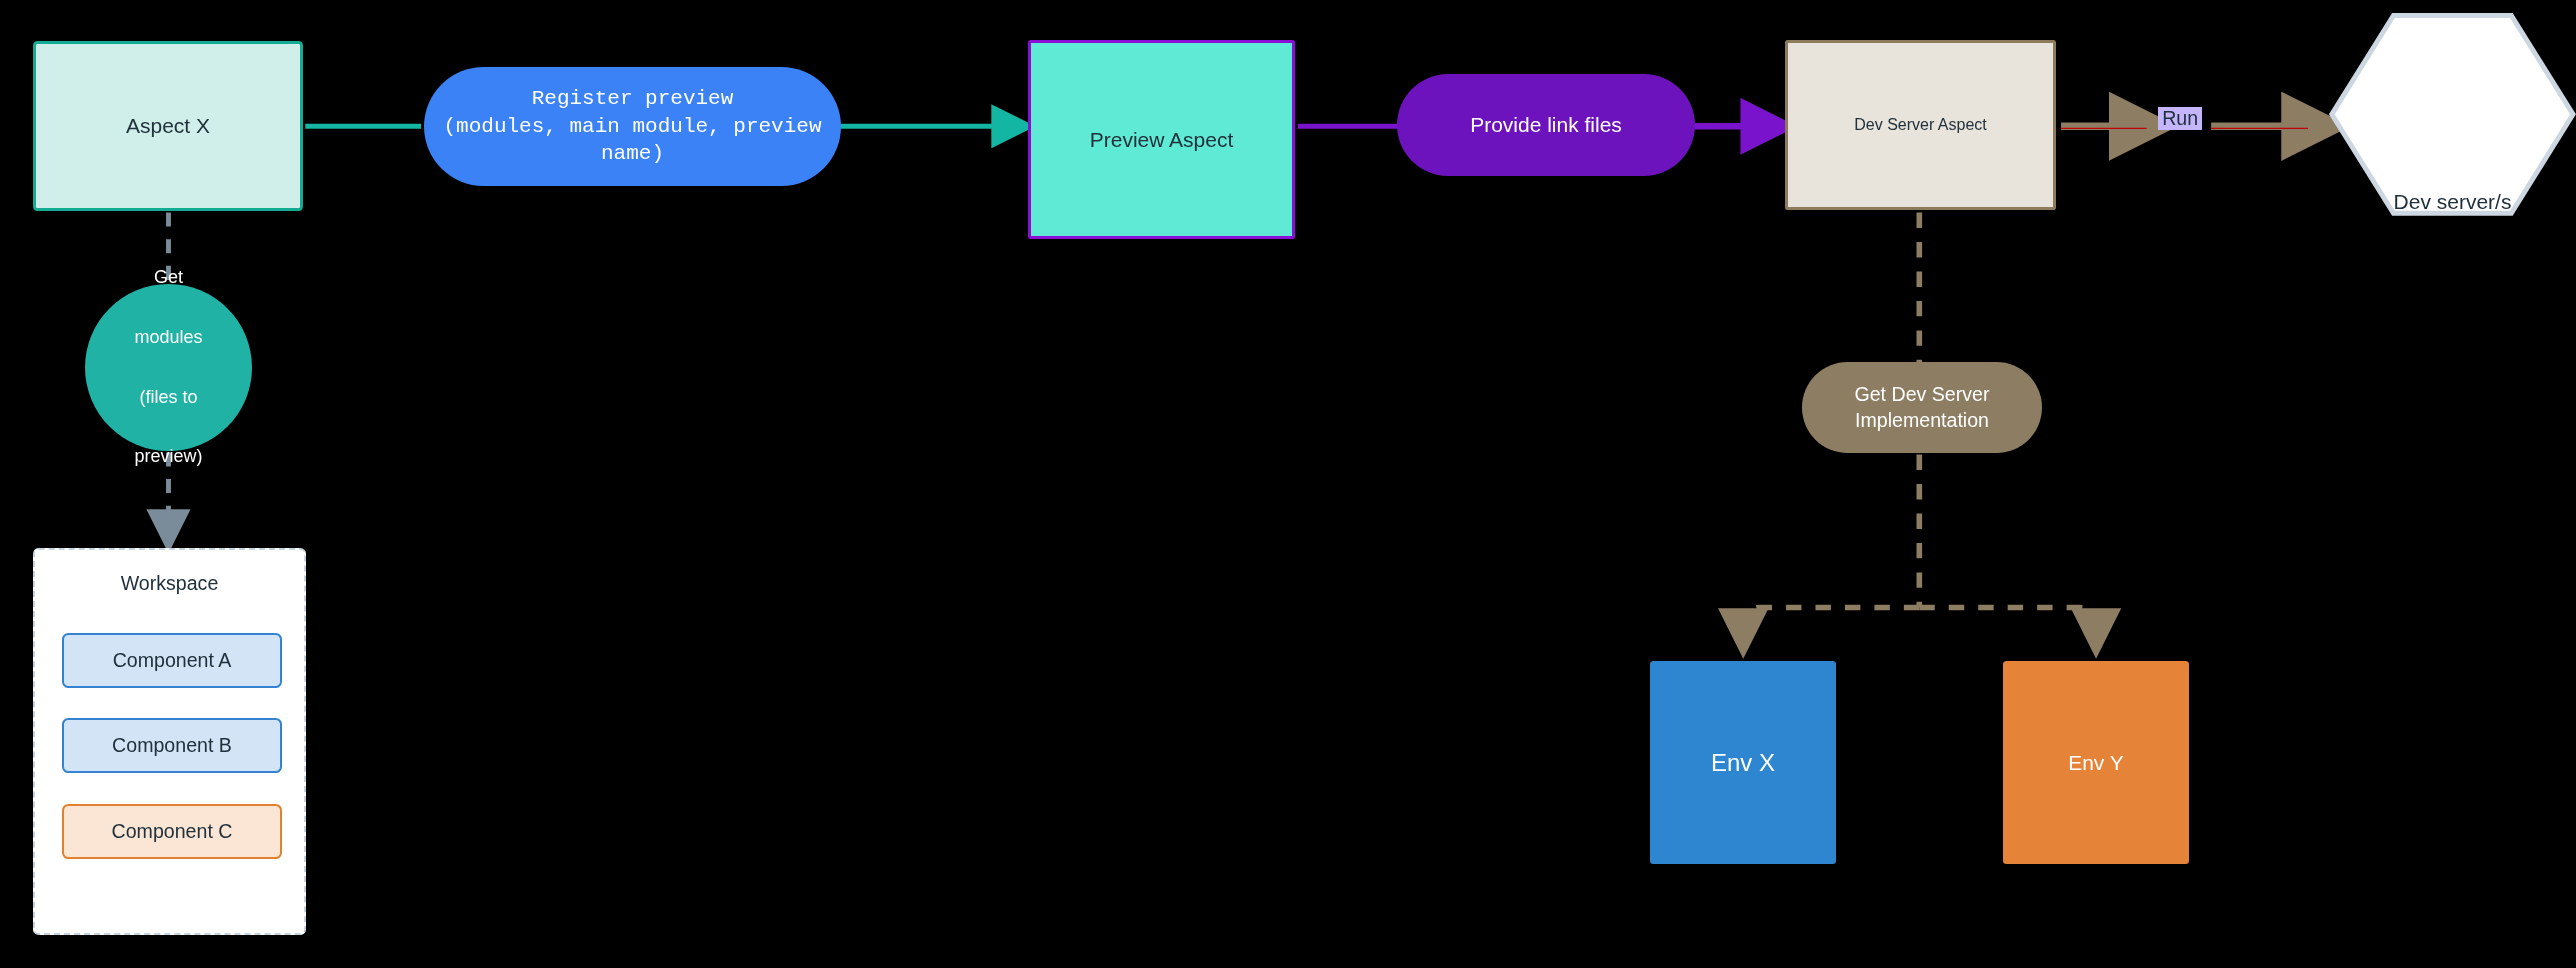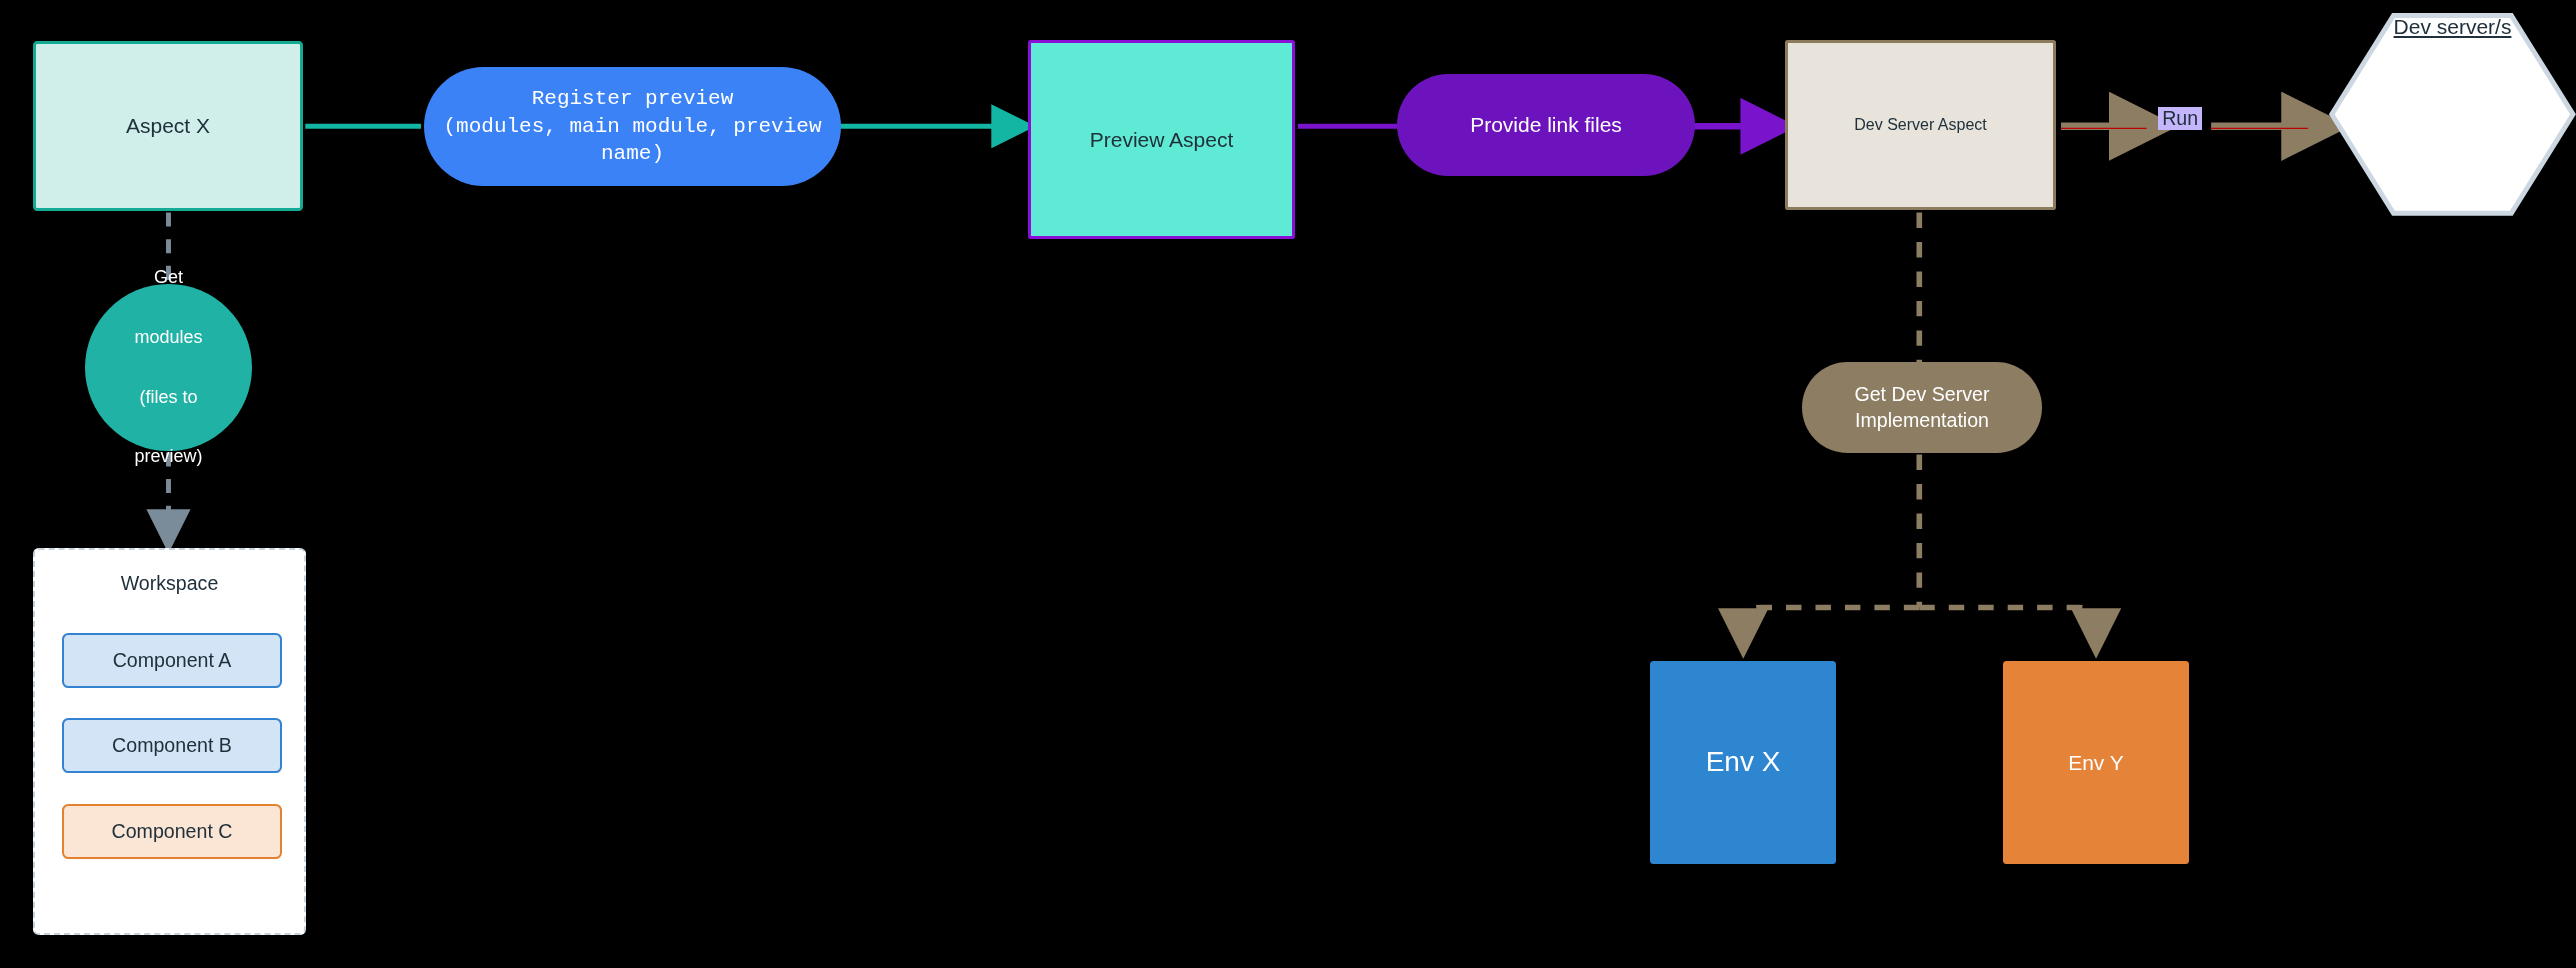--- a/index.html
+++ b/index.html
@@ -81,24 +81,23 @@
     font-size: 16px;
   }
 
   
   #dev-servers {
     left: 2329px; top: 12.6px; width: 247px; height: 203px;
   }
   #dev-servers .hex-label {
     position: absolute;
     left: 0; top: 0; width: 247px; height: 203px;
-    display: flex; align-items: flex-start; justify-content: center;
-    color: #20313c;
-    font-size: 21px;
-    text-decoration: underline;
+    display: flex; align-items: flex-end; justify-content: center;
+    color: #20313c;
+    font-size: 21px;
   }
 
   
   #get-modules {
     left: 85px; top: 284px; width: 167px; height: 167px;
     background: #21b2a6;
     border-radius: 50%;
     color: #ffffff;
     font-size: 18px;
     flex-direction: column;
@@ -147,21 +146,21 @@
     flex-direction: column;
     padding: 0 15.4px;
   }
 
   
   #env-x {
     left: 1650px; top: 661px; width: 186px; height: 203px;
     background: #2e86d1;
     border-radius: 3.5px;
     color: #ffffff;
-    font-size: 28px;
+    font-size: 24px;
   }
   #env-y {
     left: 2003px; top: 661px; width: 186px; height: 203px;
     background: #e58339;
     border-radius: 3.5px;
     color: #ffffff;
     font-size: 21px;
   }
 
   

